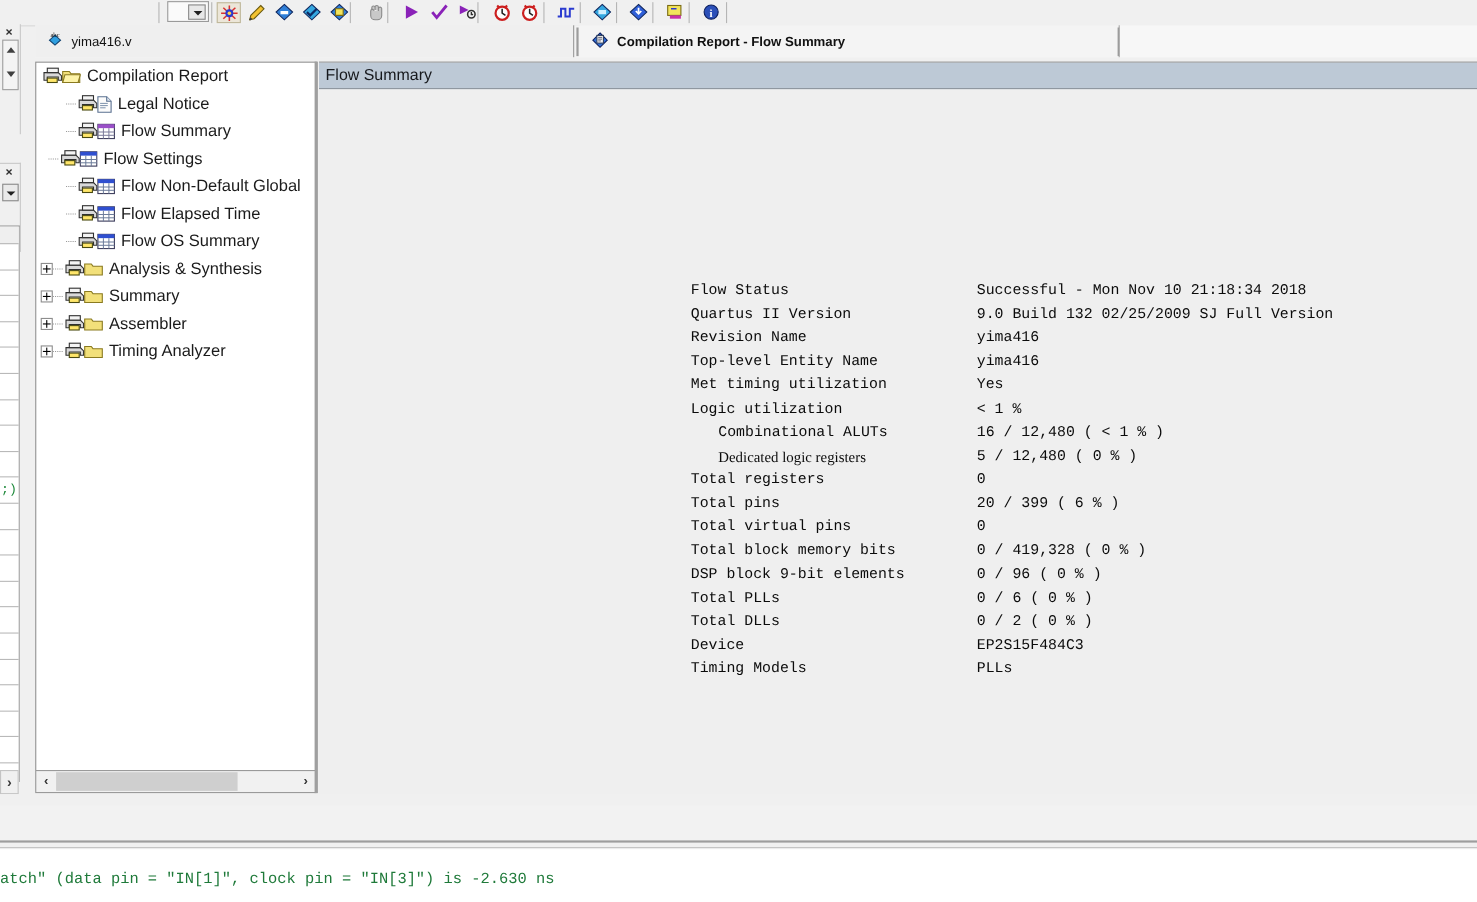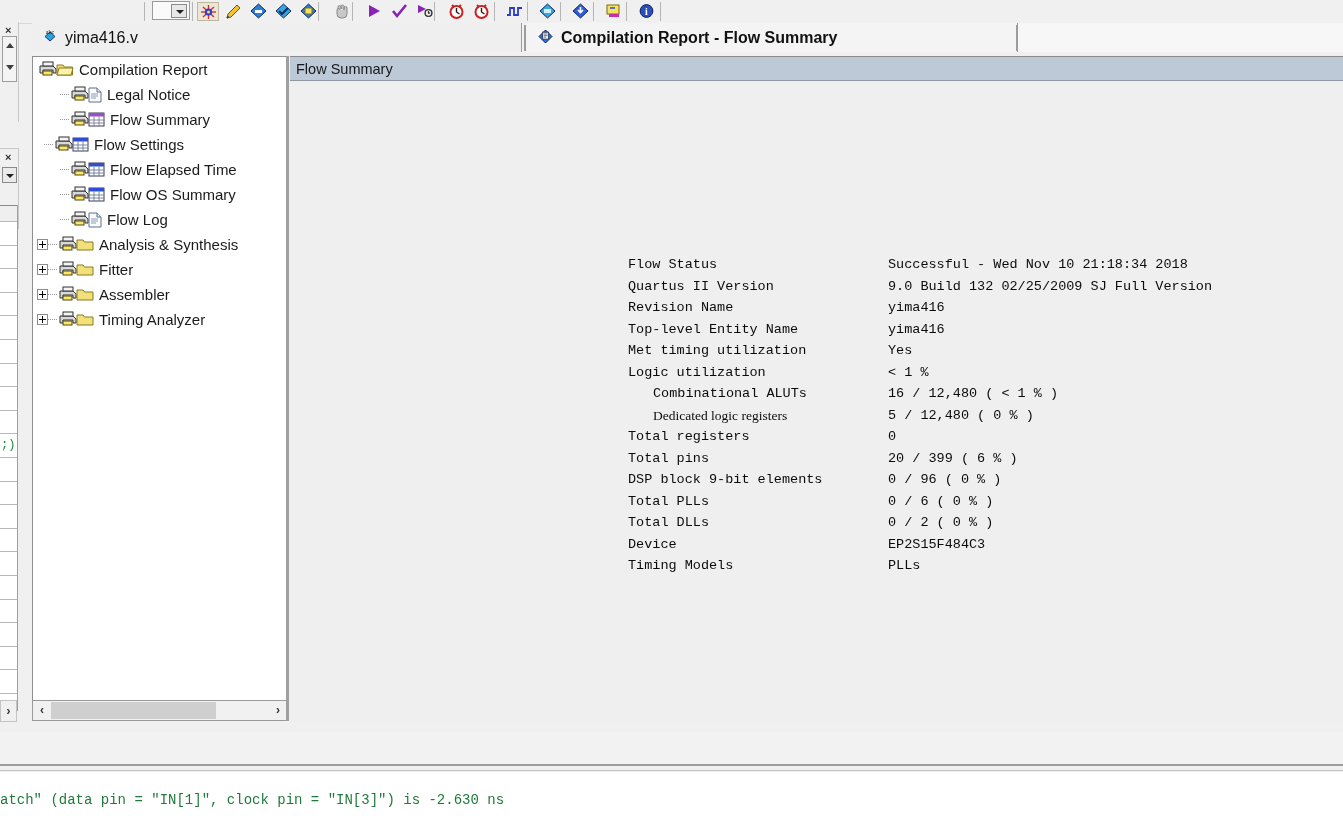--- a/index.html
+++ b/index.html
@@ -53,21 +53,21 @@
     font-size:13px;font-weight:bold;color:#3a3a3a;text-align:center;line-height:20px;}
 
   
   .tabstrip{position:absolute;left:32px;top:23px;width:1311px;height:30px;
     background:#f2f2f2;}
   .tab{position:absolute;top:0;height:29px;background:#efefef;
     border-right:1px solid #9a9a9a;box-sizing:border-box;
     display:flex;align-items:center;padding-left:10px;}
   .tab.t1{left:0;width:490px;}
   .tab.t2{left:495px;width:491px;background:#f4f4f4;}
-  .tab .lbl{margin-left:7px;font-size:16px;color:#111;}
+  .tab .lbl{margin-left:7px;font-size:12px;color:#111;}
   .tab.t2 .lbl{font-weight:bold;}
   .tab-rest{position:absolute;left:986px;top:0;width:325px;height:29px;
     background:#f7f7f7;}
   .tabstrip .vdiv{position:absolute;top:2px;width:2px;height:26px;
     background:#9c9c9c;}
 
   
   .treepane{position:absolute;left:32px;top:56px;width:256px;height:663px;
     background:#ffffff;border:1px solid #8f8f8f;box-sizing:border-box;
     overflow:hidden;}
@@ -373,55 +373,55 @@
             <rect x="6" y="2" width="10" height="4" fill="#f4f4f4" stroke="#303030"></rect>
             <rect x="6" y="11" width="9" height="4" fill="#ffe66a" stroke="#4a4a10"></rect>
           </svg></span>
         <span style="margin-left:-3px;display:inline-flex">
           <svg width="17" height="15" viewBox="0 0 17 15">
             <rect x="1" y="1" width="15" height="13" fill="#ffffff" stroke="#3a3a5a"></rect>
             <rect x="1" y="1" width="15" height="3.5" fill="#2f4fd0"></rect>
             <path d="M6 4.5 V14 M11 4.5 V14 M1 8 H16 M1 11 H16" stroke="#6a7a9a" stroke-width="0.9"></path>
           </svg>
         </span>
-        <span class="tlabel">Flow Elapsed Time</span>
+        <span class="tlabel">Flow Non-Default Global</span>
       </div>
       <div class="tnode" style="padding-left: 16px;">
         <div class="spacer11"></div>
         <div class="dashline"></div>
         <span><svg width="22" height="17" viewBox="0 0 22 17">
             <path d="M3 6 h13 l3 3 v4 h-3 v-3 H6 v3 H3 z" fill="#d9d9d9" stroke="#303030" stroke-width="1"></path>
             <rect x="6" y="2" width="10" height="4" fill="#f4f4f4" stroke="#303030"></rect>
             <rect x="6" y="11" width="9" height="4" fill="#ffe66a" stroke="#4a4a10"></rect>
           </svg></span>
         <span style="margin-left:-3px;display:inline-flex">
           <svg width="17" height="15" viewBox="0 0 17 15">
             <rect x="1" y="1" width="15" height="13" fill="#ffffff" stroke="#3a3a5a"></rect>
             <rect x="1" y="1" width="15" height="3.5" fill="#2f4fd0"></rect>
             <path d="M6 4.5 V14 M11 4.5 V14 M1 8 H16 M1 11 H16" stroke="#6a7a9a" stroke-width="0.9"></path>
           </svg>
         </span>
-        <span class="tlabel">Flow OS Summary</span>
+        <span class="tlabel">Flow Elapsed Time</span>
       </div>
       <div class="tnode" style="padding-left: 16px;">
         <div class="spacer11"></div>
         <div class="dashline"></div>
         <span><svg width="22" height="17" viewBox="0 0 22 17">
             <path d="M3 6 h13 l3 3 v4 h-3 v-3 H6 v3 H3 z" fill="#d9d9d9" stroke="#303030" stroke-width="1"></path>
             <rect x="6" y="2" width="10" height="4" fill="#f4f4f4" stroke="#303030"></rect>
             <rect x="6" y="11" width="9" height="4" fill="#ffe66a" stroke="#4a4a10"></rect>
           </svg></span>
         <span style="margin-left:-3px;display:inline-flex">
-          <svg width="14" height="16" viewBox="0 0 14 16">
-            <path d="M1 1 h8 l4 4 v10 H1 z" fill="#fbfbfb" stroke="#5a7090"></path>
-            <path d="M9 1 v4 h4" fill="#dde6f0" stroke="#5a7090"></path>
-            <path d="M3 7 h7 M3 9 h7 M3 11 h5" stroke="#7a90aa" stroke-width="0.9"></path>
-          </svg>
-        </span>
-        <span class="tlabel">Flow Log</span>
+          <svg width="17" height="15" viewBox="0 0 17 15">
+            <rect x="1" y="1" width="15" height="13" fill="#ffffff" stroke="#3a3a5a"></rect>
+            <rect x="1" y="1" width="15" height="3.5" fill="#2f4fd0"></rect>
+            <path d="M6 4.5 V14 M11 4.5 V14 M1 8 H16 M1 11 H16" stroke="#6a7a9a" stroke-width="0.9"></path>
+          </svg>
+        </span>
+        <span class="tlabel">Flow OS Summary</span>
       </div>
       <div class="tnode" style="padding-left: 4px;">
         <div class="plusbox"></div>
         <div class="dashline"></div>
         <span><svg width="22" height="17" viewBox="0 0 22 17">
             <path d="M3 6 h13 l3 3 v4 h-3 v-3 H6 v3 H3 z" fill="#d9d9d9" stroke="#303030" stroke-width="1"></path>
             <rect x="6" y="2" width="10" height="4" fill="#f4f4f4" stroke="#303030"></rect>
             <rect x="6" y="11" width="9" height="4" fill="#ffe66a" stroke="#4a4a10"></rect>
           </svg></span>
         <span style="margin-left:-3px;display:inline-flex">
@@ -437,21 +437,21 @@
         <span><svg width="22" height="17" viewBox="0 0 22 17">
             <path d="M3 6 h13 l3 3 v4 h-3 v-3 H6 v3 H3 z" fill="#d9d9d9" stroke="#303030" stroke-width="1"></path>
             <rect x="6" y="2" width="10" height="4" fill="#f4f4f4" stroke="#303030"></rect>
             <rect x="6" y="11" width="9" height="4" fill="#ffe66a" stroke="#4a4a10"></rect>
           </svg></span>
         <span style="margin-left:-3px;display:inline-flex">
           <svg width="18" height="15" viewBox="0 0 18 15">
             <path d="M1 3 h6 l1.5 2 h8.5 v8 H1 z" fill="#f2e07a" stroke="#8a7a20"></path>
           </svg>
         </span>
-        <span class="tlabel">Fitter</span>
+        <span class="tlabel">Summary</span>
       </div>
       <div class="tnode" style="padding-left: 4px;">
         <div class="plusbox"></div>
         <div class="dashline"></div>
         <span><svg width="22" height="17" viewBox="0 0 22 17">
             <path d="M3 6 h13 l3 3 v4 h-3 v-3 H6 v3 H3 z" fill="#d9d9d9" stroke="#303030" stroke-width="1"></path>
             <rect x="6" y="2" width="10" height="4" fill="#f4f4f4" stroke="#303030"></rect>
             <rect x="6" y="11" width="9" height="4" fill="#ffe66a" stroke="#4a4a10"></rect>
           </svg></span>
         <span style="margin-left:-3px;display:inline-flex">
@@ -487,21 +487,21 @@
 
   <div class="reportpane">
     <div class="rep-hdr">
       <span class="htxt">Flow Summary</span>
     </div>
     <div class="rep-body">
       <table class="sumtable">
         <tbody id="sumbody">
             <tr>
               <td class="k">Flow Status</td>
-              <td>Successful - Wed Nov 10 21:18:34 2018</td>
+              <td>Successful - Mon Nov 10 21:18:34 2018</td>
             </tr>
             <tr>
               <td class="k">Quartus II Version</td>
               <td>9.0 Build 132 02/25/2009 SJ Full Version</td>
             </tr>
             <tr>
               <td class="k">Revision Name</td>
               <td>yima416</td>
             </tr>
             <tr>
@@ -524,20 +524,28 @@
               <td class="k" style="padding-left: 25px; font-family: Liberation Serif, serif;">Dedicated logic registers</td>
               <td>5 / 12,480 ( 0 % )</td>
             </tr>
             <tr>
               <td class="k">Total registers</td>
               <td>0</td>
             </tr>
             <tr>
               <td class="k">Total pins</td>
               <td>20 / 399 ( 6 % )</td>
+            </tr>
+            <tr>
+              <td class="k">Total virtual pins</td>
+              <td>0</td>
+            </tr>
+            <tr>
+              <td class="k">Total block memory bits</td>
+              <td>0 / 419,328 ( 0 % )</td>
             </tr>
             <tr>
               <td class="k">DSP block 9-bit elements</td>
               <td>0 / 96 ( 0 % )</td>
             </tr>
             <tr>
               <td class="k">Total PLLs</td>
               <td>0 / 6 ( 0 % )</td>
             </tr>
             <tr>

